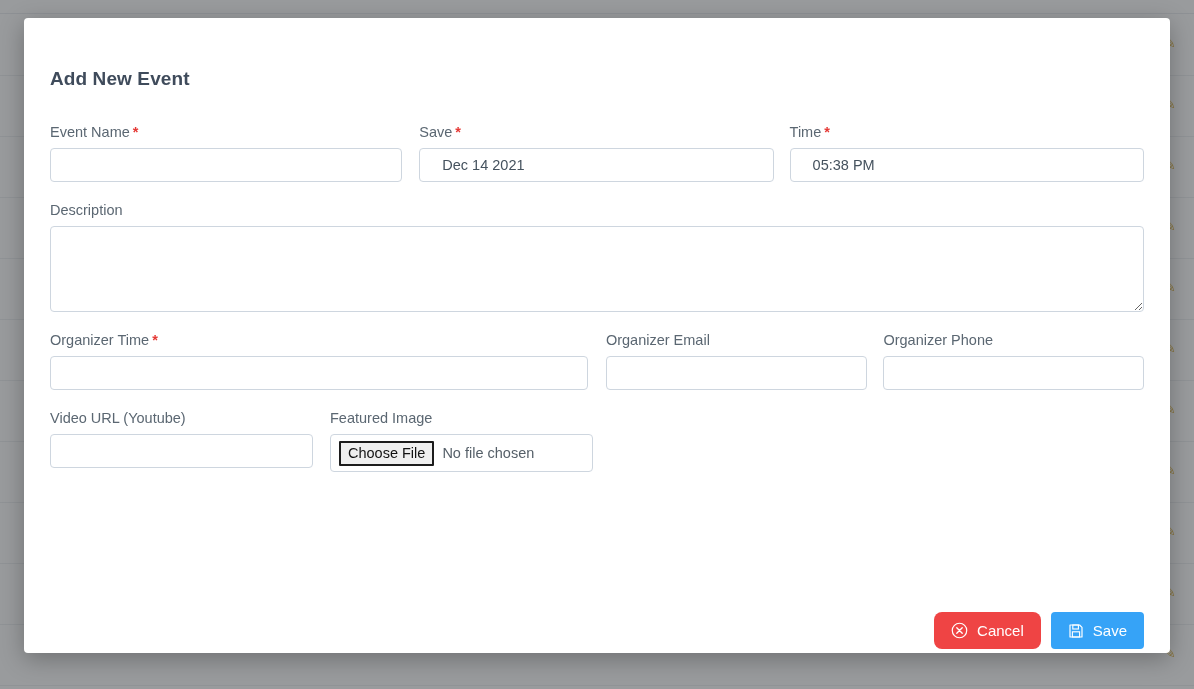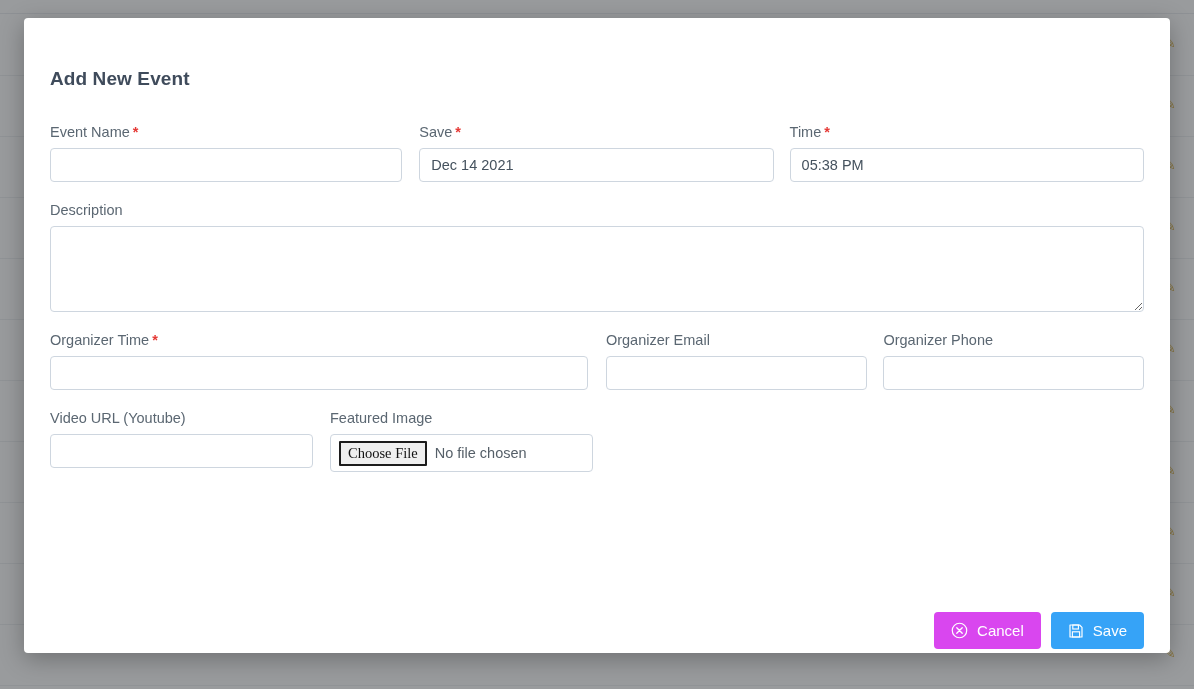--- a/index.html
+++ b/index.html
@@ -70,21 +70,21 @@
     line-height: 16px;
     white-space: nowrap;
   }
   .req { color: #e53935; font-weight: bold; margin-left: 3px; }
 
   .txt-input {
     height: 34px;
     border: 1px solid #ced6df;
     border-radius: 4px;
     background: #ffffff;
-    padding: 0 11px;
+    padding: 0 22px;
     font-size: 14.5px;
     color: #45525e;
     font-family: "Liberation Sans", sans-serif;
     outline: none;
   }
   .txt-input::placeholder { color: #a9b2bb; }
 
   textarea.txt-area {
     height: 86px;
     border: 1px solid #ced6df;
@@ -129,21 +129,21 @@
     align-items: center;
     padding: 0 8px;
     font-size: 14.5px;
     color: #5b6772;
   }
   .file-btn {
     border: 2px solid #1c1c1c;
     background: #efefef;
     color: #111;
     font-size: 14.5px;
-    font-family: Liberation Serif, serif;
+    font-family: Liberation Sans, sans-serif;
     padding: 1px 7px 2px 7px;
     border-radius: 1px;
     line-height: 18px;
     cursor: default;
   }
   .file-name { margin-left: 8px; color: #555f68; }
 
   
   .modal-footer {
     position: absolute;
@@ -158,21 +158,21 @@
     border-radius: 4px;
     display: inline-flex;
     align-items: center;
     gap: 9px;
     padding: 0 17px;
     font-size: 15px;
     color: #ffffff;
     font-family: "Liberation Sans", sans-serif;
     cursor: pointer;
   }
-  .btn-cancel { background: #d946ef; }
+  .btn-cancel { background: #ef4444; border-radius: 8px; }
   .btn-save   { background: #36a3f7; }
   .btn svg { display: block; }
 </style>
 </head>
 <body>
 
 <div id="backdrop-page">
   <div class="bg-topbar"></div>
   <div class="bg-table">
     <div class="bg-row">

